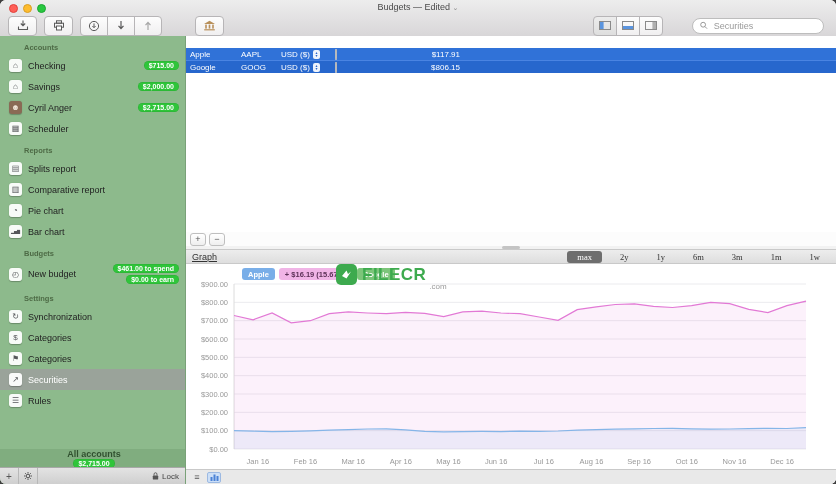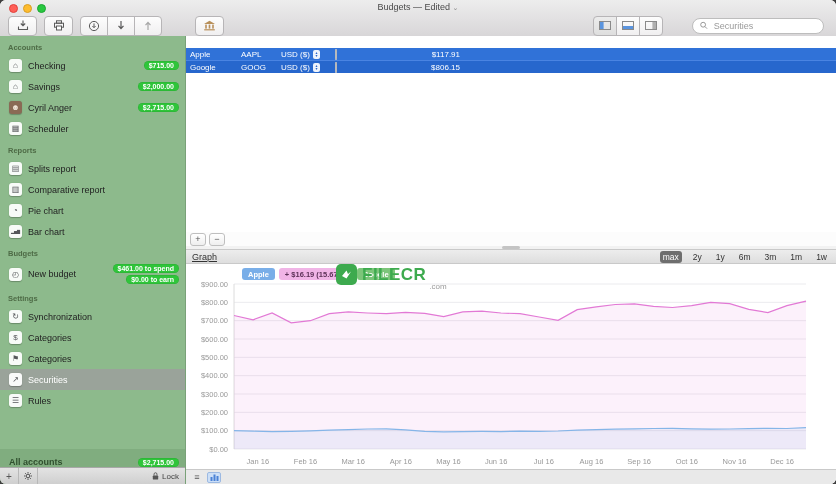--- a/index.html
+++ b/index.html
@@ -31,34 +31,34 @@
   .seg .tbtn:last-child{border-radius:0 4px 4px 0;}
   .search{width:132px;height:16px;margin-left:22px;margin-right:4px;border:1px solid #bdbdbd;border-radius:9px;
     background:#fff;display:flex;align-items:center;gap:4px;padding:0 7px;box-sizing:border-box;}
   .search input{border:none;outline:none;width:100%;font-size:9px;color:#555;background:transparent;
     font-family:"Liberation Sans",sans-serif;}
   .search input::placeholder{color:#9a9a9a;}
 
   
   .sidebar{position:absolute;left:0;top:36px;bottom:0;width:186px;background:#8dba8c;
     border-right:1px solid #79a178;display:flex;flex-direction:column;box-sizing:border-box;}
-  .side-header{font-size:7.5px;font-weight:bold;color:#4e6b46;margin:7px 0 3px 8px;}
+  .side-header{font-size:7.5px;font-weight:bold;color:#4e6b46;margin:7px 0 3px 24px;}
   .side-item{display:flex;align-items:center;height:21px;padding:0 6px 0 9px;gap:6px;cursor:default;}
   .side-item.sel{background:#9aa39a;}
   .side-item.sel .side-label{color:#fff;}
   .side-icon{width:13px;height:13px;border-radius:3px;background:rgba(255,255,255,.94);
     display:flex;align-items:center;justify-content:center;font-size:8px;color:#55575a;flex:0 0 13px;
     box-shadow:0 0.5px 1px rgba(0,0,0,.25);}
   .side-icon.person{background:#8a6a55;color:#f2e6da;}
   .side-label{font-size:9px;color:#222;flex:1 1 auto;white-space:nowrap;overflow:hidden;}
   .badge{background:#2fc53a;color:#fff;font-size:7px;font-weight:bold;border-radius:7px;
     padding:1px 5px;white-space:nowrap;box-shadow:inset 0 0 0 0.5px rgba(0,0,0,.12);}
   .badge-stack{display:flex;flex-direction:column;gap:2px;align-items:flex-end;}
   .side-spacer{flex:1 1 auto;}
-  .all-accounts{display:flex;align-items:flex-end;height:18px;padding:0 6px 0 9px;background:#80ad7f;}
+  .all-accounts{display:flex;align-items:center;height:18px;padding:0 6px 0 9px;background:#80ad7f;flex-direction:column;}
   .all-accounts .aa-label{font-size:9px;font-weight:bold;color:#30502f;flex:1;}
   .side-footer{height:16px;background:linear-gradient(#e3e3e3,#cfcfcf);border-top:1px solid #a8a8a8;
     display:flex;align-items:center;}
   .sf-btn{width:18px;height:100%;display:flex;align-items:center;justify-content:center;
     border-right:1px solid #b8b8b8;font-size:10px;color:#555;}
   .sf-lock{margin-left:auto;display:flex;align-items:center;gap:2px;padding-right:6px;font-size:8px;color:#444;}
 
   
   .main{position:absolute;left:186px;top:36px;right:0;bottom:0;background:#fff;}
   .trow{display:grid;grid-template-columns:51px 40px 50px 66px 75px 1fr;align-items:center;}
@@ -85,21 +85,21 @@
     display:flex;align-items:center;justify-content:center;}
   .splitter{position:absolute;top:210px;left:0;right:0;height:3px;background:#f2f2f2;}
   .splitter .handle{position:absolute;left:50%;top:0;transform:translateX(-50%);
     width:18px;height:3px;border-radius:2px;background:#c4c4c4;}
 
   .graph-header{position:absolute;top:213px;left:0;right:0;height:15px;
     background:linear-gradient(#ededed,#dedede);border-top:1px solid #c9c9c9;border-bottom:1px solid #c9c9c9;
     display:flex;align-items:center;box-sizing:border-box;padding:0 6px;}
   .gh-title{font-size:9px;color:#333;text-decoration:underline;}
   .ranges{margin-left:auto;display:flex;align-items:center;gap:8px;}
-  .range{font-size:8.5px;color:#333;padding:1px 3px;border-radius:3px;}
+  .range{font-size:8.5px;color:#333;padding:1px 10px;border-radius:3px;font-family:Liberation Serif, serif;}
   .range.sel{background:#6e6e6e;color:#fff;}
 
   .chart-area{position:absolute;top:228px;left:0;right:0;bottom:14px;background:#fff;overflow:hidden;}
   .legend{position:absolute;top:4px;left:56px;display:flex;gap:4px;align-items:center;}
   .pill{font-size:7.5px;font-weight:bold;border-radius:3px;padding:1.5px 6px;color:#fff;white-space:nowrap;}
   .pill.change{color:#5c3157;}
   #chart-svg{position:absolute;top:18px;left:2px;}
 
   .watermark{position:absolute;top:0px;left:150px;display:flex;align-items:flex-start;gap:5px;z-index:5;}
   .wm-logo{width:21px;height:21px;border-radius:5px;background:#3daa4e;display:flex;

